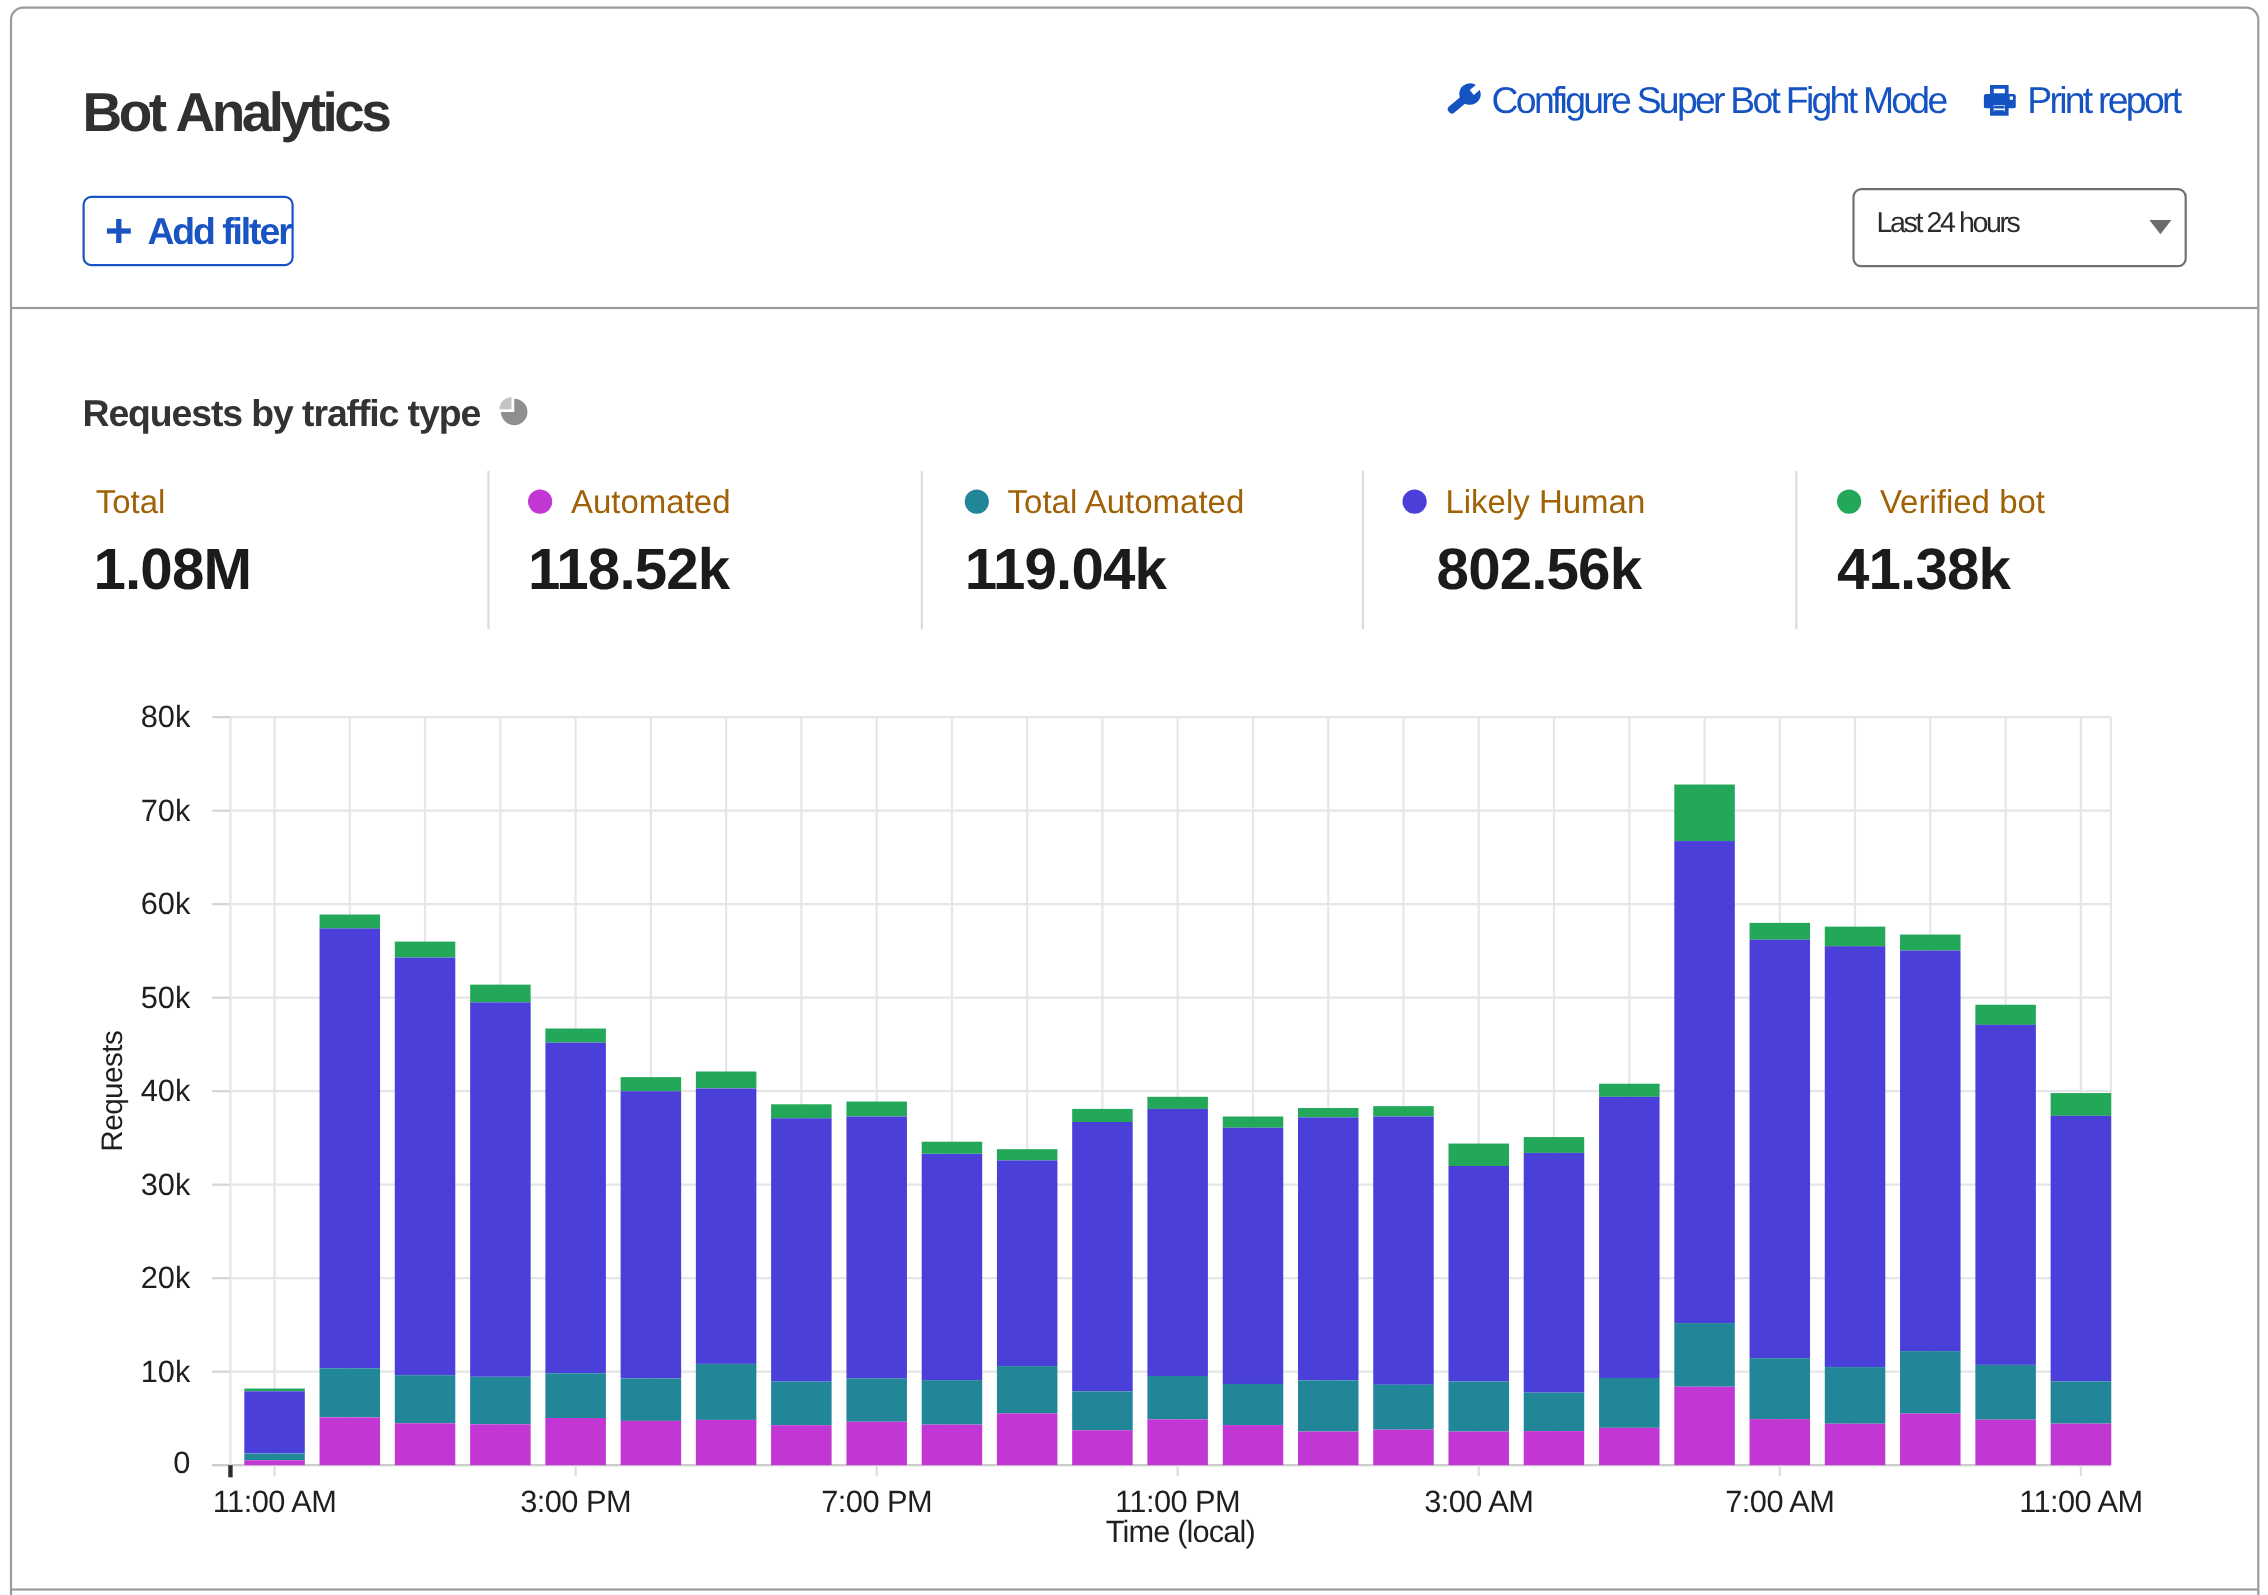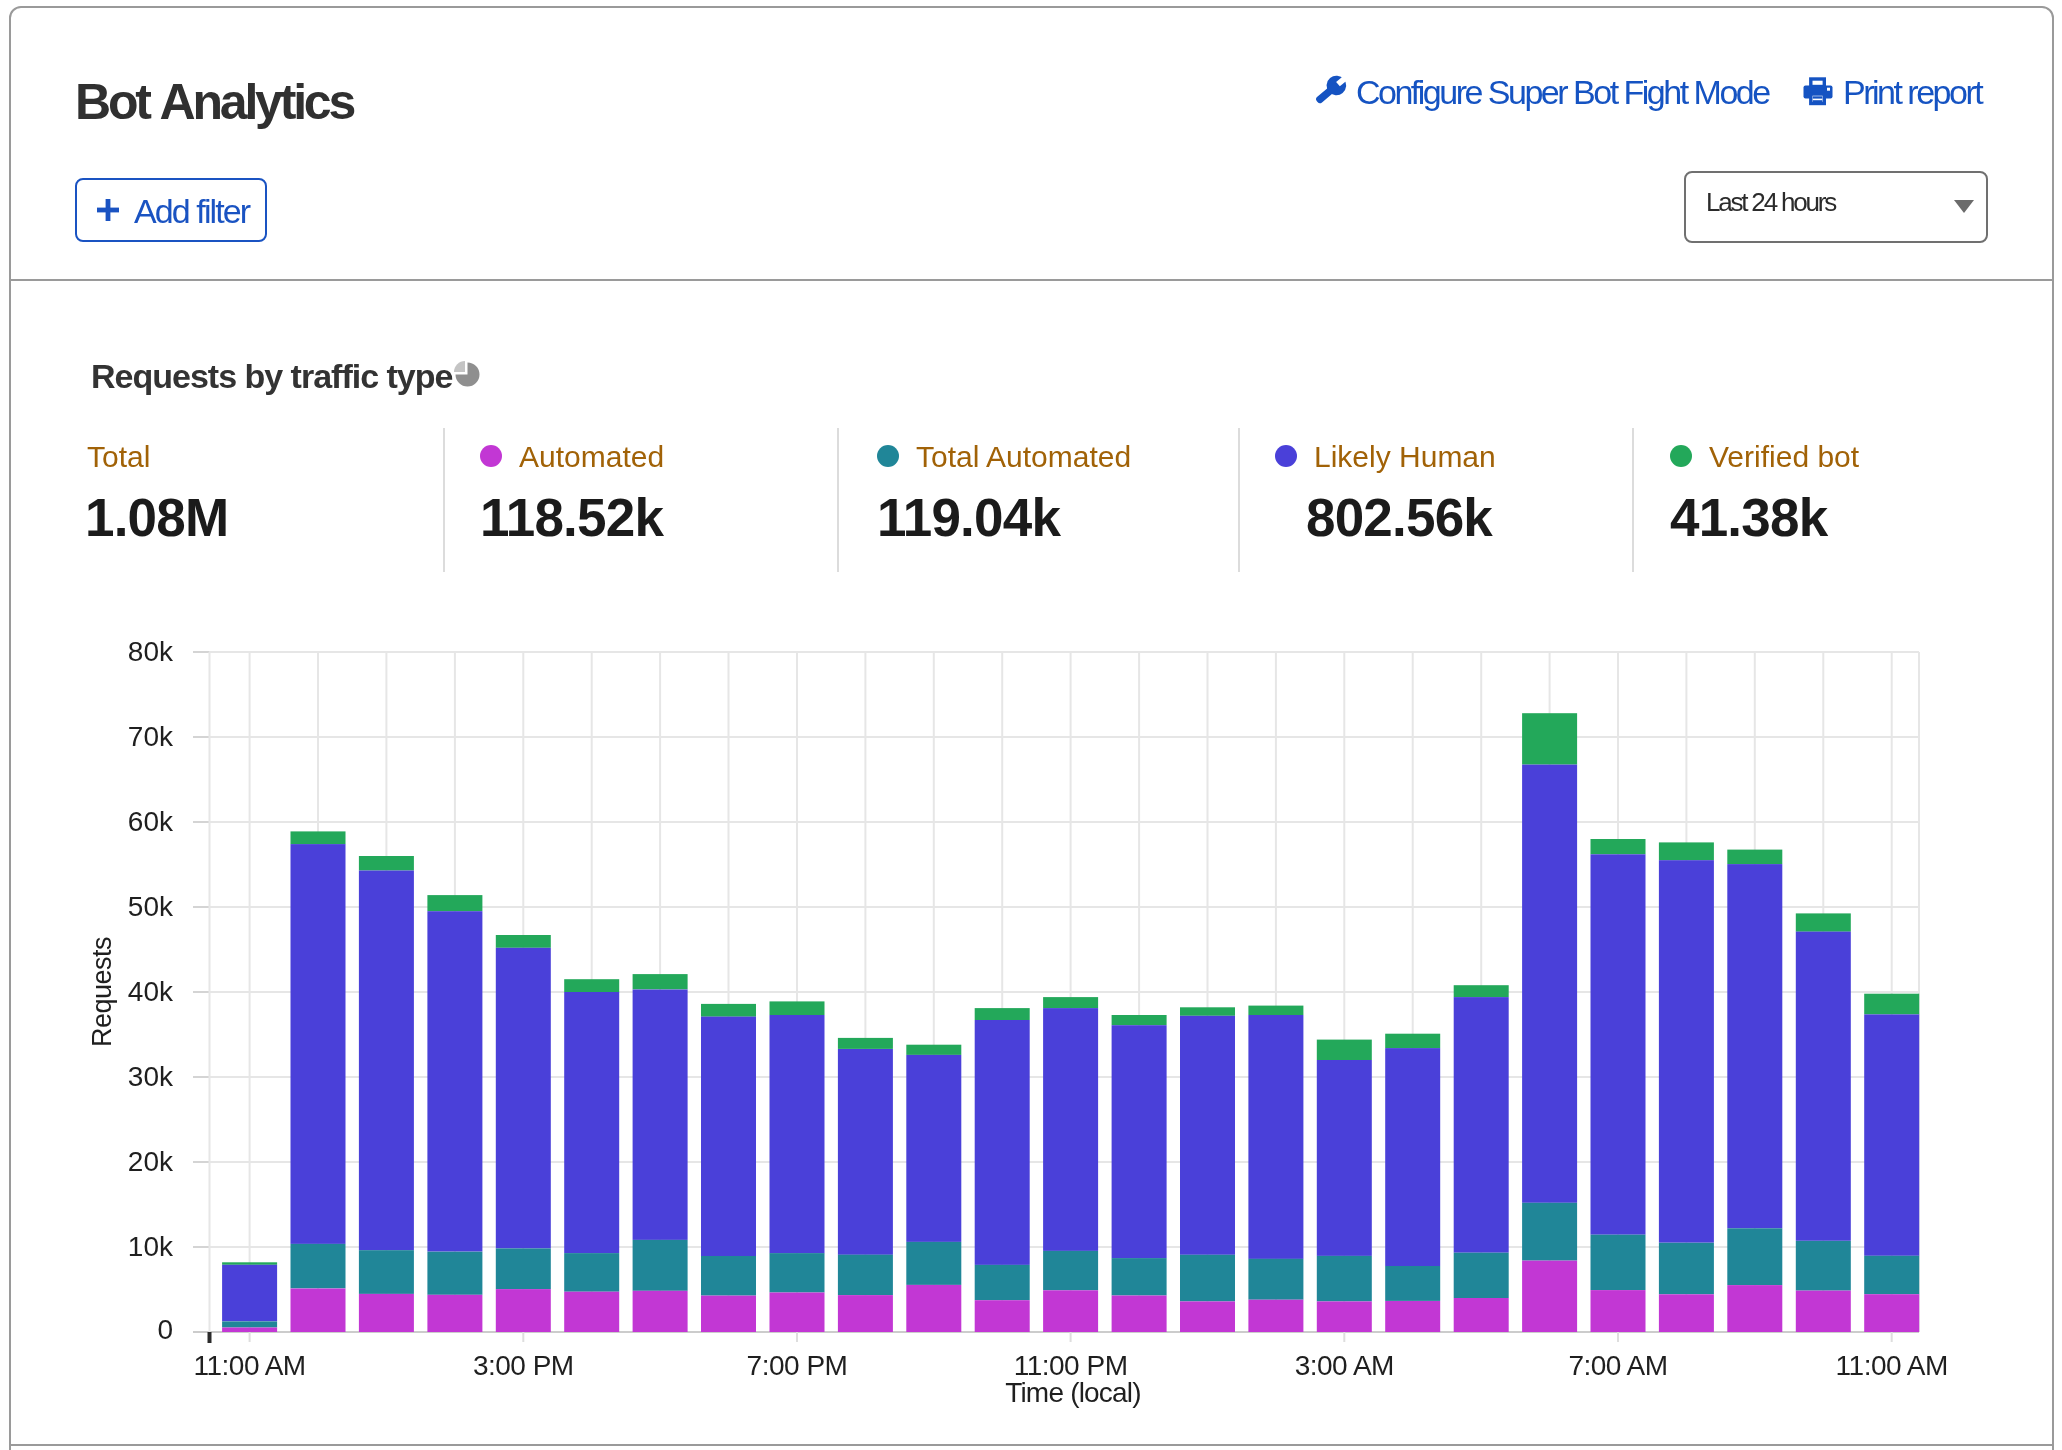--- a/index.html
+++ b/index.html
@@ -2,25 +2,25 @@
 <html><head><meta charset="utf-8">
 <style>
 * { margin:0; padding:0; box-sizing:border-box; }
 html,body { width:2062px; height:1450px; background:#fff; font-family:"Liberation Sans",sans-serif; position:relative; overflow:hidden; }
 .abs { position:absolute; }
 .card { position:absolute; left:9px; top:6px; width:2045px; height:1600px; border:2px solid #9a9a9a; border-radius:12px; }
 .hdiv { position:absolute; left:11px; width:2041px; height:2px; background:#9a9a9a; }
 .title { position:absolute; left:75px; top:77px; font-size:50px; font-weight:700; color:#303030; line-height:1; letter-spacing:-3.2px; word-spacing:2px; }
 .link { position:absolute; top:75px; font-size:34px; color:#1553c2; line-height:1; letter-spacing:-2.5px; }
 .btn { position:absolute; left:75px; top:178px; width:192px; height:64px; border:2px solid #1a53c2; border-radius:8px; }
-.btntext { position:absolute; left:134px; top:194px; font-size:34px; font-weight:400; color:#1a53c2; line-height:1; letter-spacing:-1.9px; }
+.btntext { position:absolute; left:134px; top:194px; font-size:34px; font-weight:700; color:#1a53c2; line-height:1; letter-spacing:-1.9px; }
 .select { position:absolute; left:1684px; top:171px; width:304px; height:72px; border:2px solid #707070; border-radius:8px; }
 .seltext { position:absolute; left:1706px; top:189px; font-size:26px; color:#2b2b2b; line-height:1; letter-spacing:-2.2px; }
 .tri { position:absolute; left:1954px; top:200px; width:0; height:0; border-left:10px solid transparent; border-right:10px solid transparent; border-top:13px solid #6b6b6b; }
-.h2 { position:absolute; left:75px; top:359px; font-size:34px; font-weight:700; color:#333; line-height:1; letter-spacing:-1.0px;margin-left:16px; }
+.h2 { position:absolute; left:75px; top:359px; font-size:34px; font-weight:700; color:#333; line-height:1; letter-spacing:-1.0px; }
 .dot { position:absolute; top:445px; width:22px; height:22px; border-radius:50%; }
 .slabel { position:absolute; top:442px; font-size:30px; color:#a16207; line-height:1; }
 .sval { position:absolute; top:491px; font-size:53px; font-weight:700; color:#1b1b1b; line-height:1; letter-spacing:-0.8px; }
 .sdiv { position:absolute; top:428px; width:2px; height:144px; background:#dcdcdc; }
 </style></head>
 <body>
 <div class="card"></div>
 <div class="hdiv" style="top:279px"></div>
 <div class="hdiv" style="top:1444px"></div>
 <div class="title">Bot Analytics</div>

